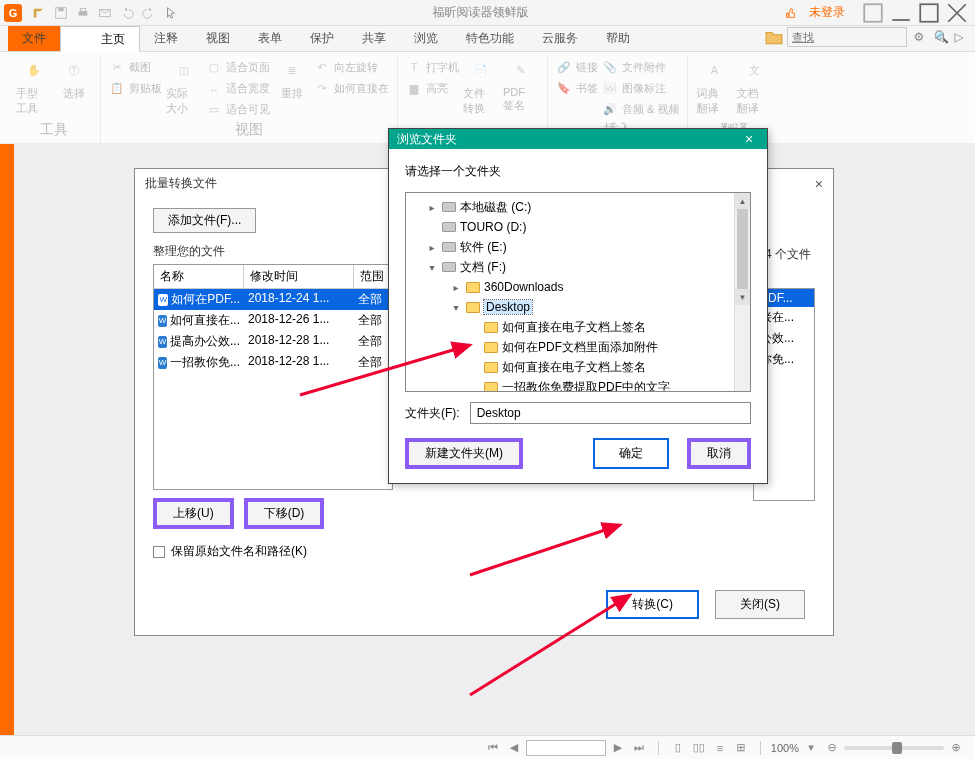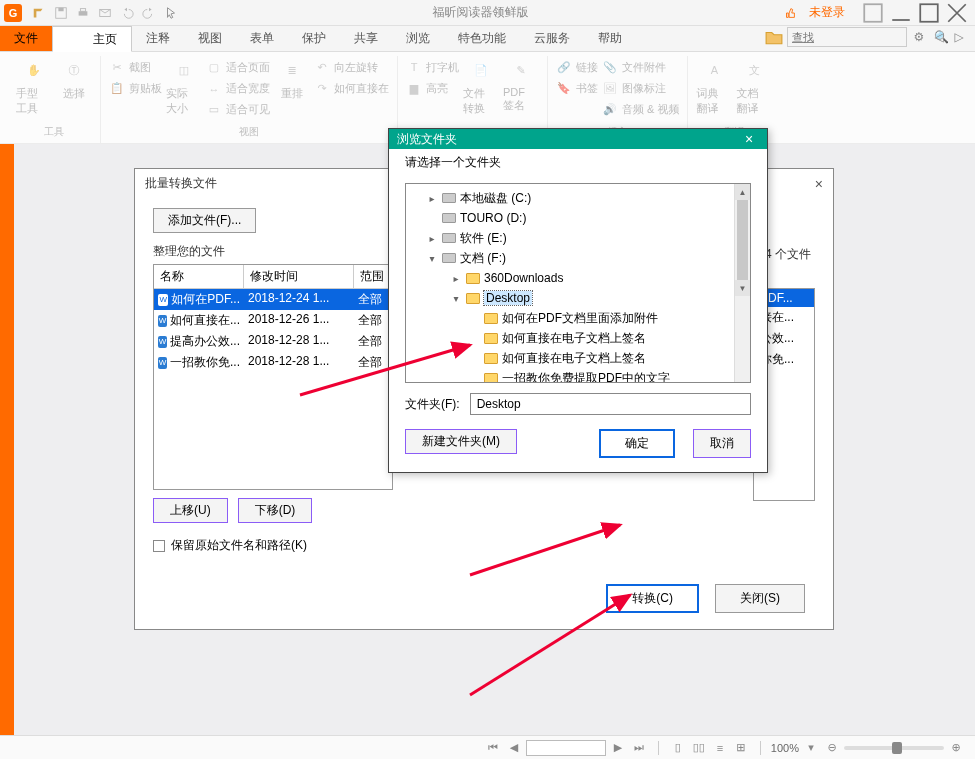--- a/index.html
+++ b/index.html
@@ -11,33 +11,33 @@
 .qat-btn { width: 20px; height: 20px; display: flex; align-items: center; justify-content: center; margin: 0 1px; color: #666; }
 .qat-btn svg { width: 14px; height: 14px; }
 .titlebar .title { flex: 1; text-align: center; color: #888; font-size: 12px; }
 .titlebar .right { display: flex; align-items: center; }
 .login-btn { color: #ff6a00; font-size: 12px; padding: 2px 8px; margin-right: 6px; }
 .win-btn { width: 28px; height: 20px; display: flex; align-items: center; justify-content: center; color: #666; }
 
 
 .tabs { height: 26px; display: flex; align-items: stretch; background: #f5f5f5; border-bottom: 1px solid #ddd; position: relative;}
 .tab { padding: 0 14px; display: flex; align-items: center; font-size: 12px; color: #555; border-right: 0; }
-.tab.file { background: #ff6a00; color: #000000; }
+.tab.file { background: #ff6a00; color: #404040; margin-left: 8px; }
 .tab.active { background: #fff; border: 1px solid #ccc; border-bottom: 1px solid #fff; color: #000; margin-bottom: -1px; padding-left: 40px;}
 .tabs .search-area { position: absolute; right: 8px; top: 1px; display: flex; align-items: center; gap: 4px;}
 .tabs .folder-icon { width:18px; height:18px; color:#d8a54a;}
 .search-box { width: 120px; height: 20px; border: 1px solid #ccc; display: flex; align-items: center; padding: 0 4px; color:#888;}
 .search-box input { border: none; outline: none; flex: 1; font-size: 11px; color:#888; background:transparent;text-decoration:underline;}
 .small-icn { width:16px; height:16px; color:#888; display:flex; align-items:center; justify-content:center;}
 
 
 .ribbon { height: 92px; background: #fafafa; border-bottom: 1px solid #ddd; display: flex; padding: 4px 8px 0; }
 .rib-group { border-right: 1px solid #e0e0e0; padding: 0 8px; display: flex; flex-direction: column; align-items:center; }
 .rib-group .ctrls { display: flex; flex: 1; gap: 4px; }
-.rib-group .label { font-size: 10px; color: #888; text-align: center; padding: 2px 0 4px; }
+.rib-group .label { font-size: 14px; color: #888; text-align: center; padding: 2px 0 4px; }
 .rib-v { display: flex; flex-direction: column; align-items: center; justify-content: flex-start; gap: 2px; width: 36px; color:#888; font-size:11px;}
 .rib-v .ic { width: 28px; height: 28px; display: flex; align-items: center; justify-content: center; color:#aaa;}
 .rib-stack { display:flex; flex-direction:column; gap:3px; justify-content:flex-start; padding-top:2px;}
 .rib-h { display: flex; align-items: center; gap: 4px; color:#888; font-size:11px; height:18px;}
 .rib-h .ic { width:16px; height:16px; color:#aaa; display:flex; align-items:center; justify-content:center;}
 .dimmed { opacity: 0.55; }
 
 
 .workspace { position: absolute; top: 144px; left: 0; right: 0; bottom: 24px; background: #eeeef0; }
 .left-strip { position: absolute; left: 0; top: 0; bottom: 0; width: 14px; background: #ff6a00; }
@@ -62,32 +62,32 @@
 .file-row .td:nth-child(3){width:38px;}
 .file-row.sel { background:#0a66e0; color:#fff;}
 .file-row.sel .doc-ic{background:#fff; color:#0a66e0;}
 .doc-ic { width:12px; height:12px; background:#2b7cd3; color:#fff; font-size:8px; display:flex; align-items:center; justify-content:center; border-radius:2px;}
 
 .preview-list { position:absolute; right:18px; top:90px; width:62px; border:1px solid #999;}
 .preview-list .prow { padding:2px 6px; font-size:12px; white-space:nowrap; overflow:hidden; text-overflow:ellipsis;}
 .preview-list .prow.sel { background:#0a66e0; color:#fff;}
 
 .btn-row { display:flex; gap:10px; margin-top:8px;}
-.std-btn { border:1px solid #8b5cf6; background:#f4f4f4; padding:3px 16px; font-size:12px;}
+.std-btn { border:4px solid #8b5cf6; background:#f4f4f4; padding:3px 16px; font-size:12px;}
 .chk-row { display:flex; align-items:center; gap:6px; margin-top:14px; font-size:12px;}
 .chk { width:12px; height:12px; border:1px solid #888;}
 .bottom-btns { display:flex; justify-content:flex-end; gap:16px; margin-top:30px; padding-right:10px;}
 .primary-btn { border:2px solid #0a66e0; background:#fff; color:#000; padding:4px 24px; font-size:12px;}
 .sec-btn { border:1px solid #999; background:#f4f4f4; padding:4px 24px; font-size:12px;}
 
 
 .browse-modal { position:absolute; left:388px; top:128px; width:380px; background:#fff; border:1px solid #444; box-shadow: 2px 2px 8px rgba(0,0,0,.25);}
 .browse-modal .bhdr { background:#00a48c; color:#fff; height:20px; display:flex; align-items:center; justify-content:space-between; padding:0 8px; font-size:12px;}
 .browse-modal .bx { width:20px; text-align:center; font-size:14px;}
-.browse-body { padding:5px 16px 14px;}
+.browse-body { padding:14px 16px 14px;}
 .browse-body .prompt { font-size:12px; margin-bottom:12px;}
 .tree-box { border:1px solid #888; height:200px; overflow:auto; padding:4px 0; position:relative;}
 .tree-box .sbar { position:absolute; right:0; top:0; bottom:0; width:16px; background:#f0f0f0; border-left:1px solid #ddd;}
 .tree-box .sbar .sup,.tree-box .sbar .sdn{height:16px; background:#e4e4e4; display:flex;align-items:center;justify-content:center;font-size:8px;color:#666;}
 .tree-box .sbar .sthumb{height:80px; background:#c8c8c8; margin:0 2px;}
 .tnode { display:flex; align-items:center; height:20px; font-size:12px; gap:4px; padding-right:18px;}
 .tw { display:inline-block; width:12px; text-align:center; color:#666; font-size:10px;}
 .drive-ic { width:14px; height:10px; background:#ccc; border:1px solid #999; border-radius:1px;}
 .fold-ic { width:14px; height:11px; background:#ffd76a; border:1px solid #d8a030; border-radius:1px;}
 .tnode.sel .nm { background:#cde8ff; outline:1px dotted #666; padding:0 2px;}
@@ -462,25 +462,25 @@
           <span class="fold-ic"></span>
           <span class="nm">360Downloads</span>
         </div>
       <div class="tnode sel" style="padding-left:44px;">
           <span class="tw">▾</span>
           <span class="fold-ic"></span>
           <span class="nm">Desktop</span>
         </div>
       <div class="tnode" style="padding-left:78px;">
           <span class="fold-ic"></span>
-          <span class="nm">如何在PDF文档里面添加附件</span>
+          <span class="nm">如何直接在电子文档上签名</span>
         </div>
       <div class="tnode" style="padding-left:78px;">
           <span class="fold-ic"></span>
-          <span class="nm">如何直接在电子文档上签名</span>
+          <span class="nm">如何在PDF文档里面添加附件</span>
         </div>
       <div class="tnode" style="padding-left:78px;">
           <span class="fold-ic"></span>
           <span class="nm">如何直接在电子文档上签名</span>
         </div>
       <div class="tnode" style="padding-left:78px;">
           <span class="fold-ic"></span>
           <span class="nm">一招教你免费提取PDF中的文字</span>
         </div>
 

